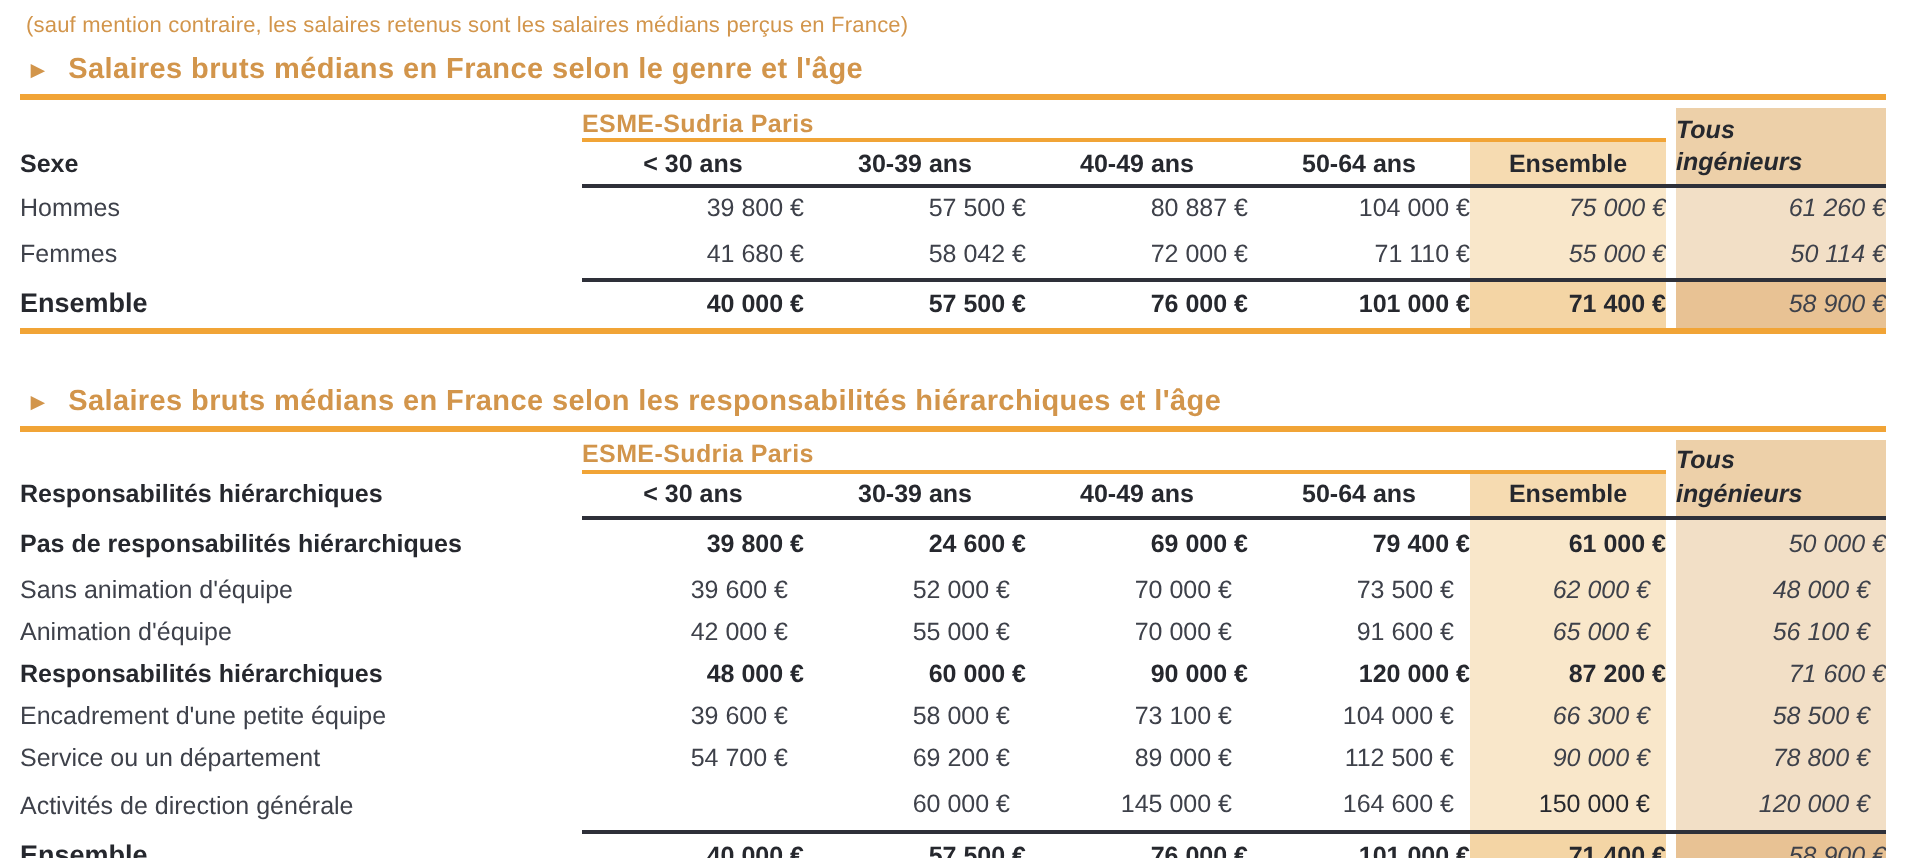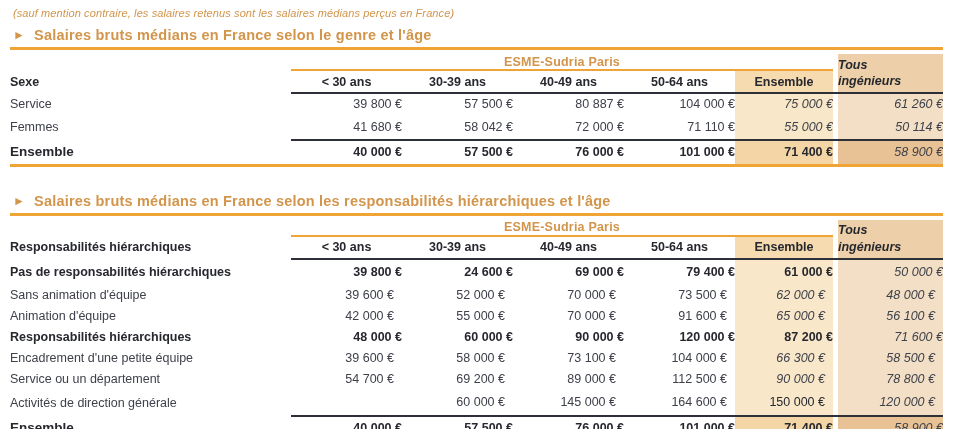--- a/index.html
+++ b/index.html
@@ -15,38 +15,38 @@
     --tous-data-bg:#F2DFC6;
     --tous-total-bg:#E8C294;
   }
   *{box-sizing:border-box;margin:0;padding:0;}
   body{
     width:960px;height:429px;overflow:hidden;background:#FFFFFF;
     font-family:"Liberation Sans", sans-serif;
   }
   .page{padding:5px 10px 0 10px;width:960px;}
   .note{
-    color:var(--accent-text);font-style:italic;font-size:11px;
+    color:var(--accent-text);font-size:11px;
     margin:2px 0 7px 3px;letter-spacing:0.1px;
   }
   .section-title{
     width:933px;display:flex;align-items:center;gap:9px;
     color:var(--accent-text);font-weight:bold;font-size:14.5px;
     padding:1px 0 4px 3px;border-bottom:3px solid var(--accent-line);
     letter-spacing:0.2px;
   }
   .section-title .arrow{font-size:12px;line-height:1;}
   .sec2{margin-top:25px;}
 
   table.tbl{border-collapse:collapse;table-layout:fixed;width:933px;margin-top:4px;}
   table.tbl td{height:21px;font-size:12.5px;vertical-align:middle;padding:0;overflow:hidden;white-space:nowrap;}
 
   tr.esme-row td{height:16px;}
   td.esme{
-    color:var(--accent-text);font-weight:bold;text-align:center;
+    color:var(--accent-text);font-weight:bold;text-align:left;
     border-bottom:2px solid var(--accent-line);font-size:12.5px;letter-spacing:0.2px;
   }
   td.tous-head{
     background:var(--tous-header-bg);border-bottom:2px solid var(--dark-line);
     text-align:left;font-style:italic;font-weight:bold;color:var(--label-text);
     font-size:12px;line-height:1.3;vertical-align:middle;
   }
   tr.heads-row td{height:23px;}
   td.row-head{font-weight:bold;font-size:13.5px;color:var(--label-text);padding-left:5px;}
   td.col-head{
@@ -111,21 +111,21 @@
     <tr class="heads-row">
       <td class="row-head">Sexe</td>
       <td class="col-head">&lt; 30 ans</td>
       <td class="col-head">30-39 ans</td>
       <td class="col-head">40-49 ans</td>
       <td class="col-head">50-64 ans</td>
       <td class="col-head ens-head">Ensemble</td>
       <td class="gap line"></td>
     </tr>
     <tr>
-      <td class="lbl">Service</td>
+      <td class="lbl">Hommes</td>
       <td class="val">39 800 €</td>
       <td class="val">57 500 €</td>
       <td class="val">80 887 €</td>
       <td class="val">104 000 €</td>
       <td class="val ens">75 000 €</td>
       <td class="gap"></td>
       <td class="val tous">61 260 €</td>
     </tr>
     <tr class="pre-total">
       <td class="lbl">Femmes</td>

